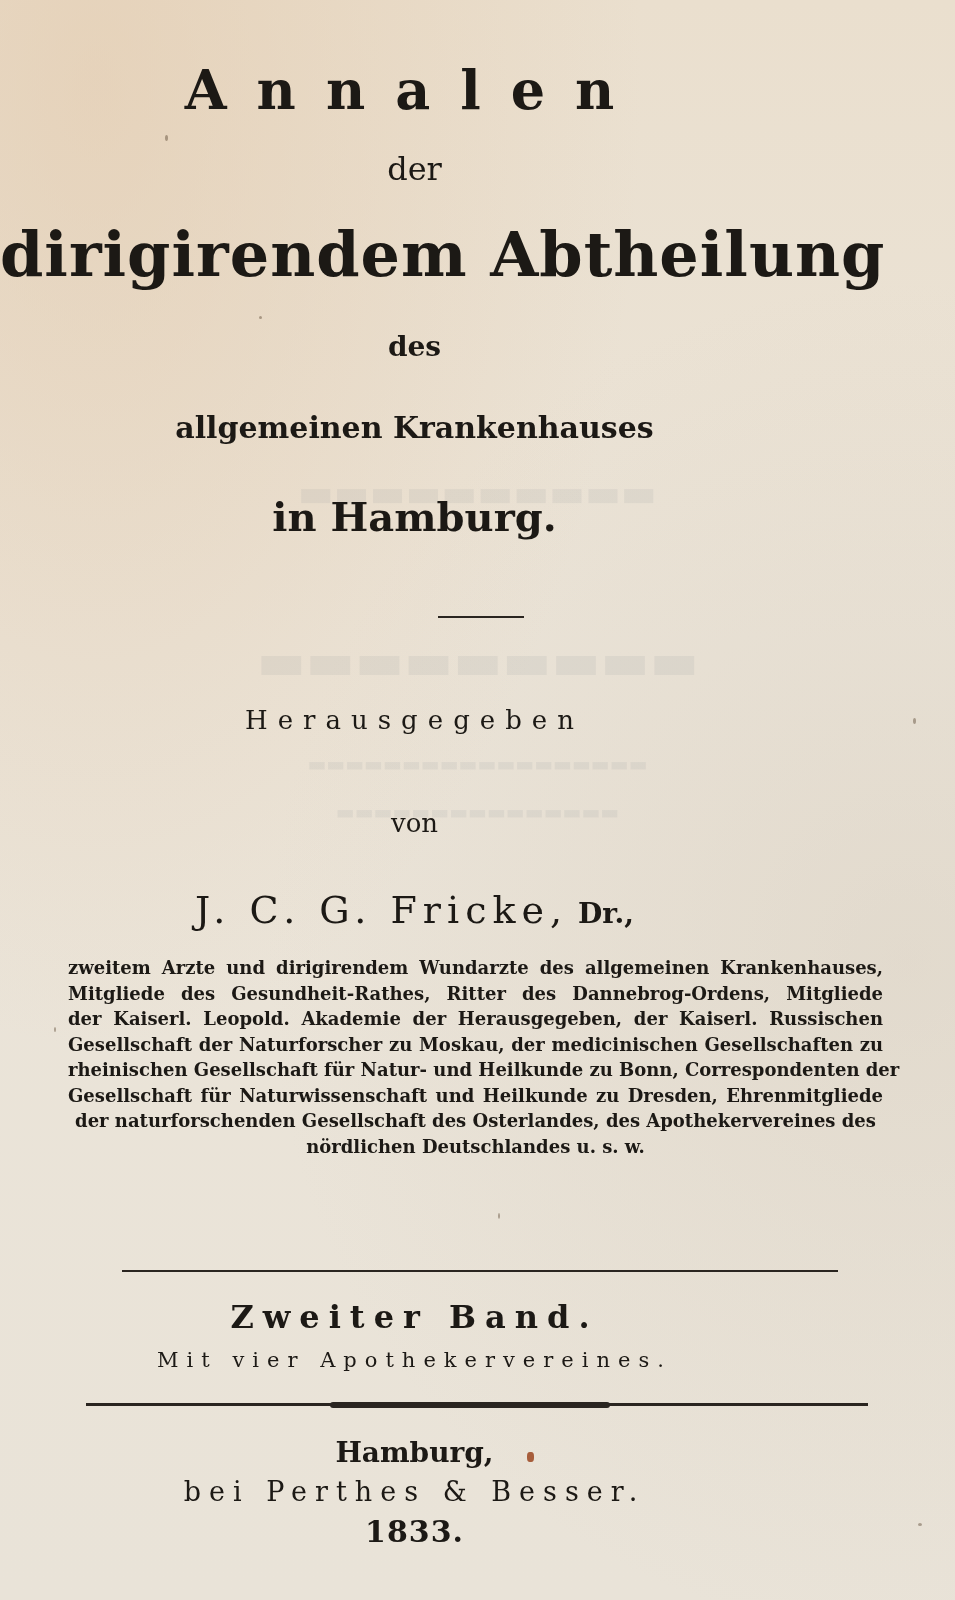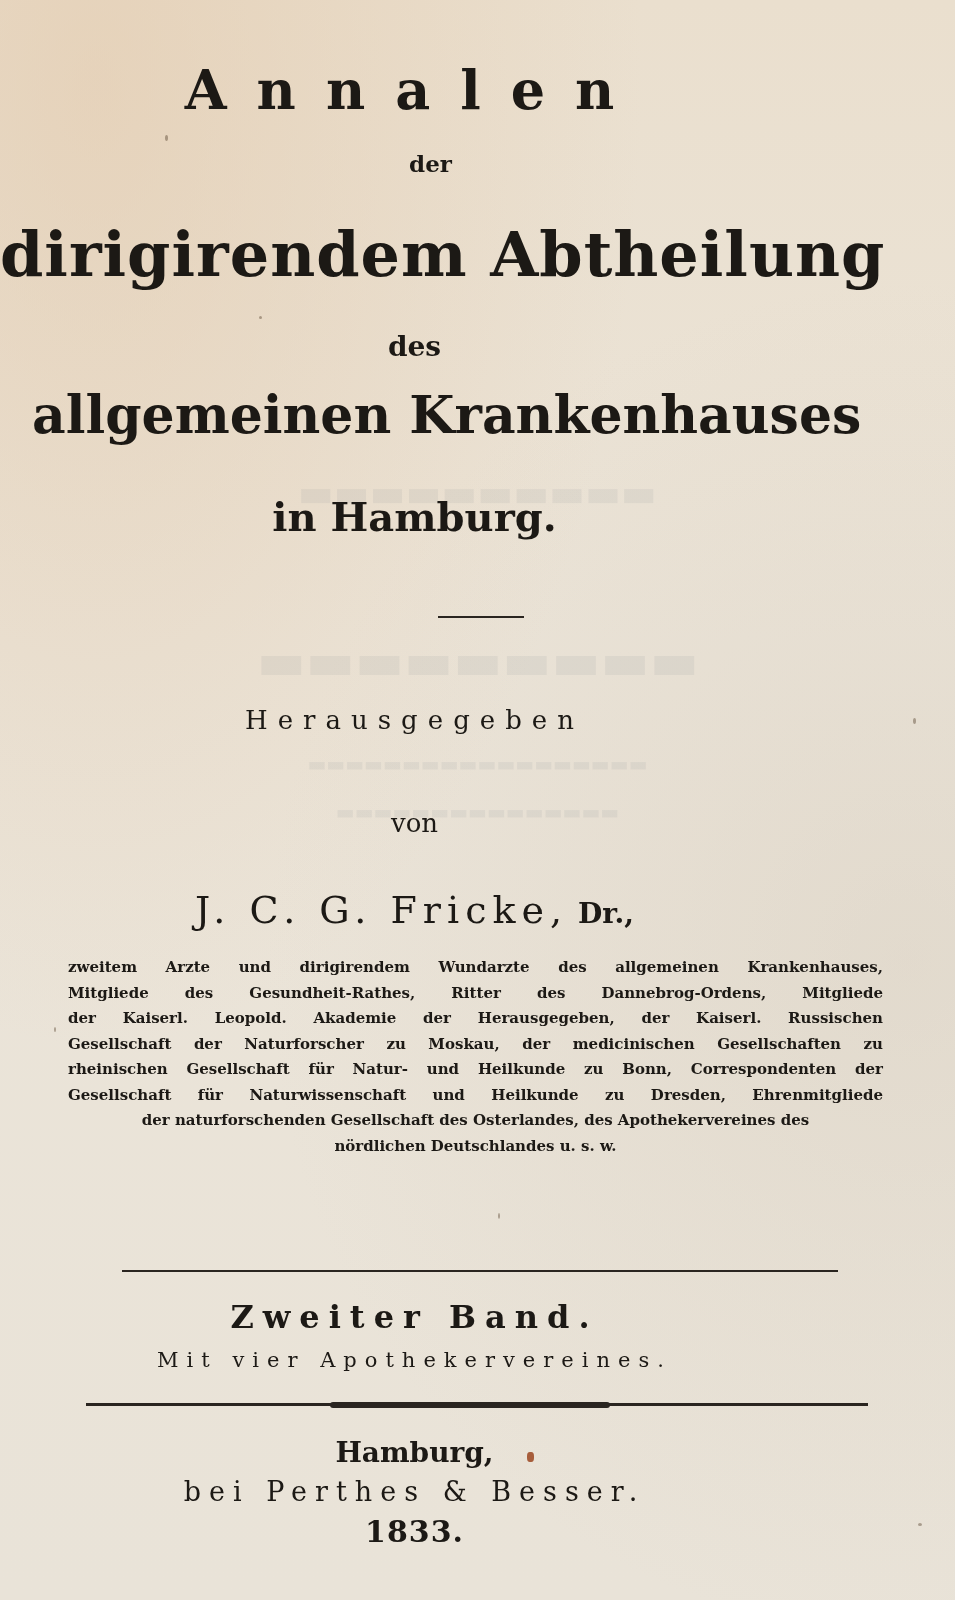--- a/index.html
+++ b/index.html
@@ -17,34 +17,34 @@
       linear-gradient(180deg, #eadfce 0%, #ebe4d8 40%, #e9e3d8 100%);
     overflow: hidden;
   }
   .bleed {
     position: absolute; left: 0; width: 955px; text-align: center;
     color: rgba(120,125,140,0.10); font-family: "DejaVu Serif", serif; font-weight: bold;
     pointer-events: none;
   }
   .line { position: absolute; left: 0; width: 829px; text-align: center; white-space: nowrap; }
   .t-annalen { top: 58px; font-size: 54px; letter-spacing: 30px; font-family: "DejaVu Serif", serif; font-weight: bold; }
-  .t-der { top: 150px; font-size: 23px; font-weight: bold; padding-left: 16px; }
+  .t-der { top: 150px; font-size: 32px; font-weight: normal; }
   .t-chir { top: 218px; font-size: 62px; font-weight: bold; letter-spacing: 1px; }
   .t-des { top: 330px; font-size: 28px; font-weight: bold; }
-  .t-allg { top: 384px; font-size: 52px; font-weight: bold; padding-left: 32px; }
+  .t-allg { top: 410px; font-size: 30px; font-weight: bold; }
   .t-hamb { top: 493px; font-size: 40px; font-weight: bold; }
   .rule { position: absolute; background: #2a2520; }
   .r1 { left: 438px; top: 616px; width: 86px; height: 2px; }
   .t-herausg { top: 705px; font-size: 26px; letter-spacing: 10px; }
   .t-von { top: 808px; font-size: 26px; }
   .t-name { top: 888px; font-size: 38px; letter-spacing: 6px; }
   .t-name .dr { font-size: 28px; font-weight: bold; letter-spacing: 0; margin-left: 10px; }
   .aff {
     position: absolute; left: 68px; top: 955px; width: 815px;
-    font-size: 15px; line-height: 25.5px; font-weight: bold;
+    font-size: 18px; line-height: 25.5px; font-weight: bold;
   }
   .aff .row { display: block; text-align: justify; text-align-last: justify; white-space: nowrap; }
   .aff .row.center { text-align: center; text-align-last: center; }
   .r2 { left: 122px; top: 1270px; width: 716px; height: 2px; }
   .t-band { top: 1298px; font-size: 32px; letter-spacing: 9px; font-weight: bold; }
   .t-stein { top: 1348px; font-size: 21px; letter-spacing: 8px; }
   .r3 { left: 86px; top: 1403px; width: 782px; height: 3px; }
   .r3b { left: 330px; top: 1402px; width: 280px; height: 6px; border-radius: 3px; }
   .t-pubcity { top: 1436px; font-size: 28px; font-weight: bold; }
   .t-pub { top: 1476px; font-size: 27px; letter-spacing: 8px; }

